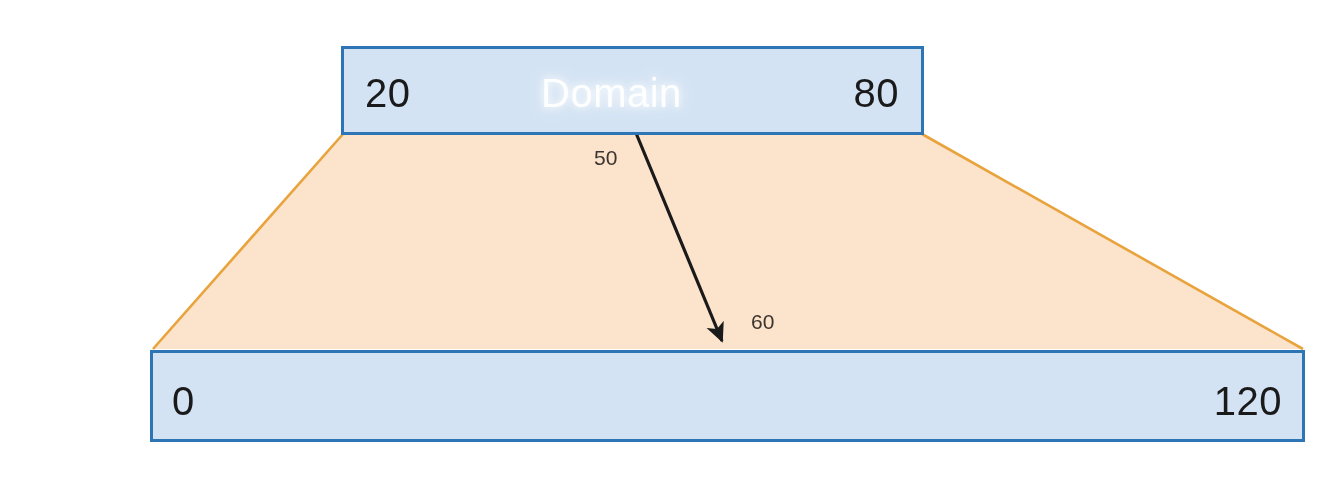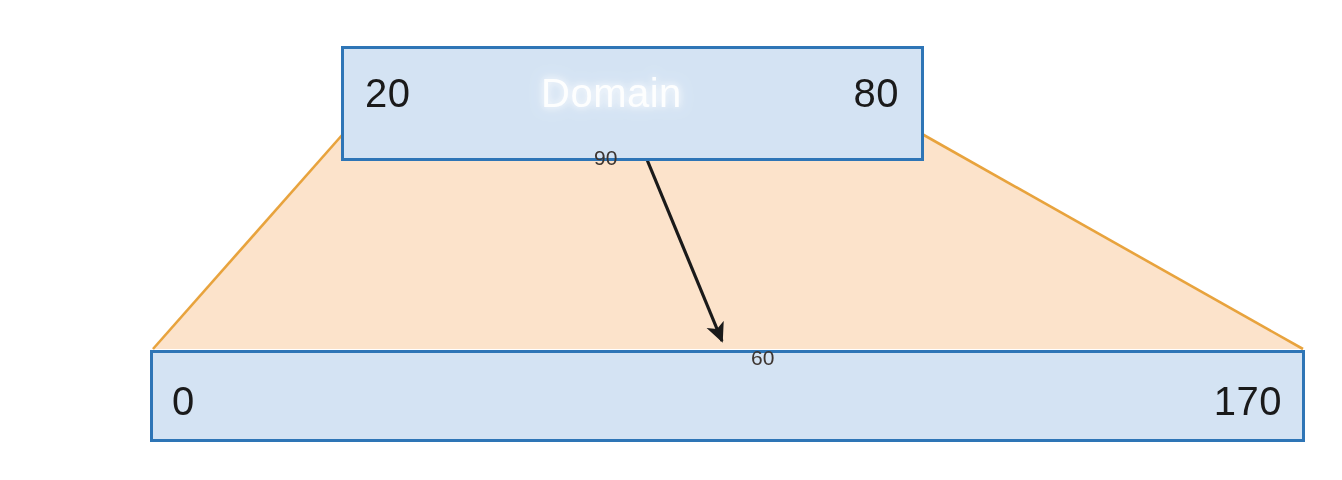--- a/index.html
+++ b/index.html
@@ -32,21 +32,21 @@
     background: #d4e3f3;
     border: 3px solid #2e75b6;
     display: flex;
     align-items: center;
     z-index: 3;
   }
   #domain-box {
     left: 341px;
     top: 46px;
     width: 583px;
-    height: 115px;
+    height: 89px;
   }
   #range-box {
     left: 150px;
     top: 350px;
     width: 1155px;
     height: 92px;
   }
 
   .endpoint-label {
     position: absolute;
@@ -81,21 +81,21 @@
   .map-label {
     position: absolute;
     color: #3d3530;
     font-size: 21px;
     line-height: 1;
     font-weight: 400;
     white-space: nowrap;
     z-index: 4;
   }
   #map-from-label { left: 594px; top: 147px; }
-  #map-to-label   { left: 751px; top: 311px; margin-top: 36px; }
+  #map-to-label   { left: 751px; top: 311px; }
 </style>
 </head>
 <body>
 
 <div id="canvas">
 
   <svg id="diagram-svg" viewBox="0 0 1342 480">
     <defs>
       <marker id="arrowhead" markerWidth="7" markerHeight="7" refX="5.6" refY="3.1" orient="auto" markerUnits="strokeWidth">
         <path d="M0,0.2 L6.2,3.1 L0,6.0 L1.5,3.1 Z" fill="#1a1a1a"></path>
@@ -110,19 +110,19 @@
   </svg>
 
   <div class="scale-box" id="domain-box">
     <span class="endpoint-label" id="domain-min">20</span>
     <span class="scale-title" id="domain-title">Domain</span>
     <span class="endpoint-label" id="domain-max">80</span>
   </div>
 
   <div class="scale-box" id="range-box">
     <span class="endpoint-label" id="range-min">0</span>
-    <span class="endpoint-label" id="range-max">170</span>
+    <span class="endpoint-label" id="range-max">120</span>
   </div>
 
-  <span class="map-label" id="map-from-label">90</span>
+  <span class="map-label" id="map-from-label">50</span>
   <span class="map-label" id="map-to-label">60</span>
 
 </div>
 
 </body></html>

